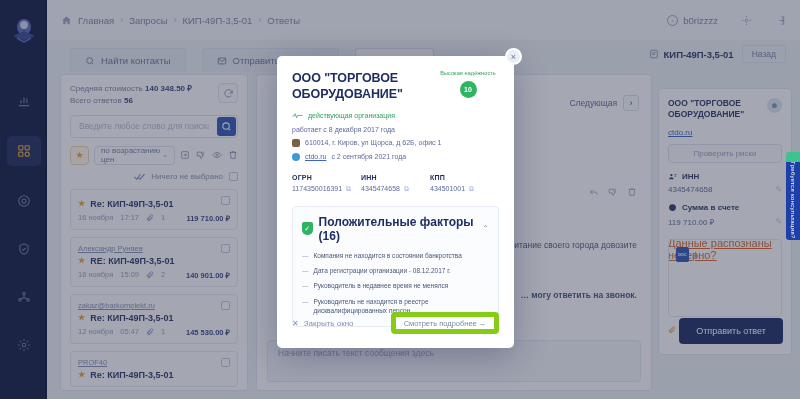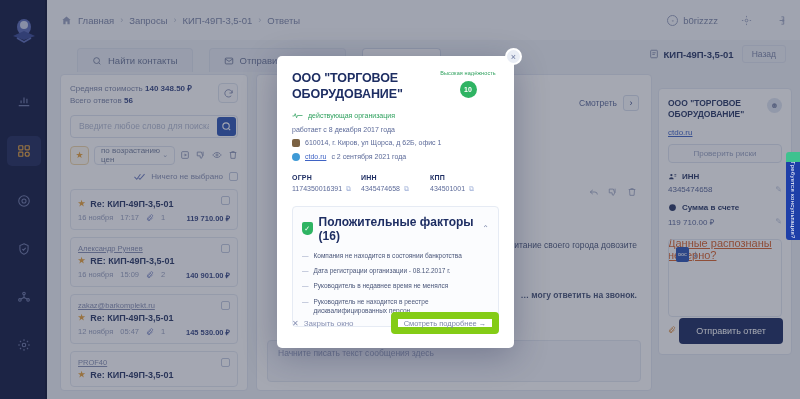--- a/index.html
+++ b/index.html
@@ -48,21 +48,21 @@
   .topbar-right { margin-left: auto; display: flex; align-items: center; gap: 23px; font-size: 9.5px; color: #7d87a8; }
   .user-chip { display: flex; align-items: center; gap: 5px; }
   .circ-ic {
     width: 11px; height: 11px; border-radius: 50%; border: 1px solid #9aa3c0;
     display: inline-flex; align-items: center; justify-content: center; font-size: 7px;
   }
 
   
   .tabsrow {
     position: absolute; left: 47px; top: 40px; right: 0; height: 32px;
-    display: flex; align-items: flex-end; padding-left: 30px; gap: 14px;
+    display: flex; align-items: flex-end; padding-left: 23px; gap: 14px;
   }
   .tab {
     height: 24px; padding: 0 14px; display: flex; align-items: center; gap: 6px;
     background: #e9edf4; border: 1px solid #dde3ee; border-bottom: none;
     border-radius: 4px 4px 0 0; font-size: 9.5px; color: #6c7799;
   }
   .tab + .tab { margin-left: 2px; }
   .tab.active { background: #ffffff; color: #33406e; border-color: #d6ddeb; }
 
   .obj-chip {
@@ -246,21 +246,21 @@
   }
   .m-fact-title { font-size: 12px; font-weight: bold; color: #1e2e63; }
   .m-fact-chev { margin-left: auto; color: #7f8aab; font-size: 8px; }
   .m-fact-list { margin-top: 8px; display: flex; flex-direction: column; gap: 6px; }
   .m-fact-item { display: flex; gap: 5px; font-size: 6.5px; color: #4a5679; line-height: 1.45; }
   .m-dash { color: #9aa3c0; }
 
   .m-foot { position: absolute; left: 15px; right: 15px; bottom: 14px; display: flex; align-items: center; }
   .m-close-link { display: flex; align-items: center; gap: 5px; font-size: 8px; color: #8891b3; }
   .m-more-btn {
-    margin-left: auto; width: 108px; height: 22px; border: 7px solid #84cc16; border-radius: 4px;
+    margin-left: auto; width: 108px; height: 22px; border: 5px solid #84cc16; border-radius: 4px;
     background: #fff; font-size: 7.5px; color: #7d87a8;
     display: flex; align-items: center; justify-content: center;
     font-family: "Liberation Sans", sans-serif;
   }
 
   svg { display: block; }
 </style>
 </head>
 <body>
 
@@ -530,21 +530,21 @@
           <span class="msg-star">★</span>
           <span>Re: КИП-49П-3,5-01</span>
         </div>
 
       </div>
     </div>
   </div>
 
   <div class="thread-pane">
     <div class="thread-next">
-      <span>Смотреть</span>
+      <span>Следующая</span>
       <span class="next-arrow">›</span>
     </div>
     <div class="thread-tools">
       <span>
         <svg width="10" height="10" viewBox="0 0 24 24" fill="none" stroke="currentColor" stroke-width="2">
             <path d="M9 7L3 12l6 5M3 12h11a6 6 0 016 6"></path>
           </svg>
       </span>
       <span>
         <svg width="10" height="10" viewBox="0 0 24 24" fill="none" stroke="currentColor" stroke-width="2">

